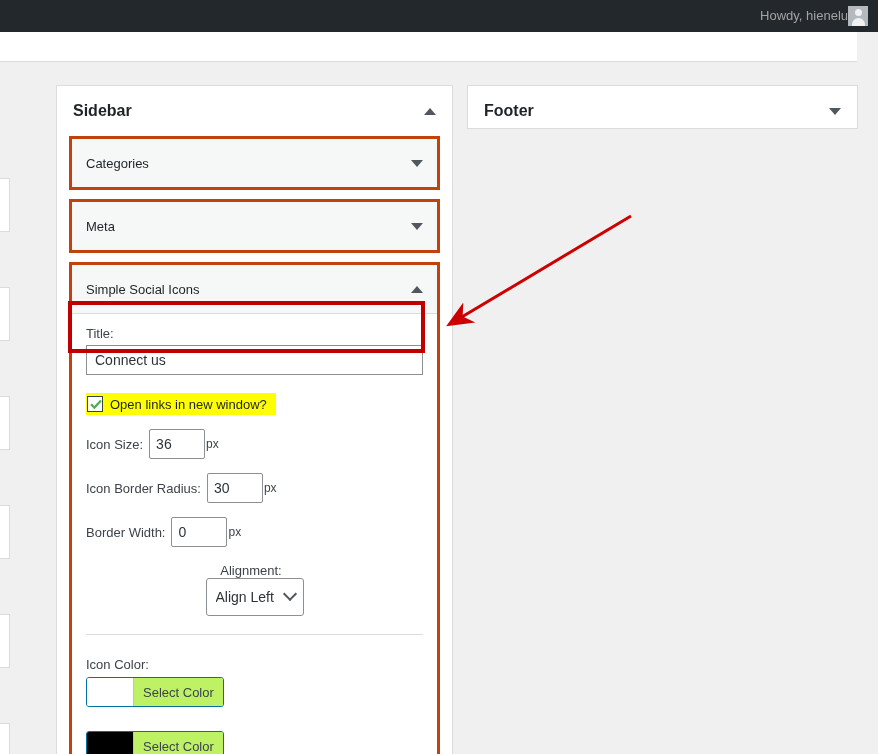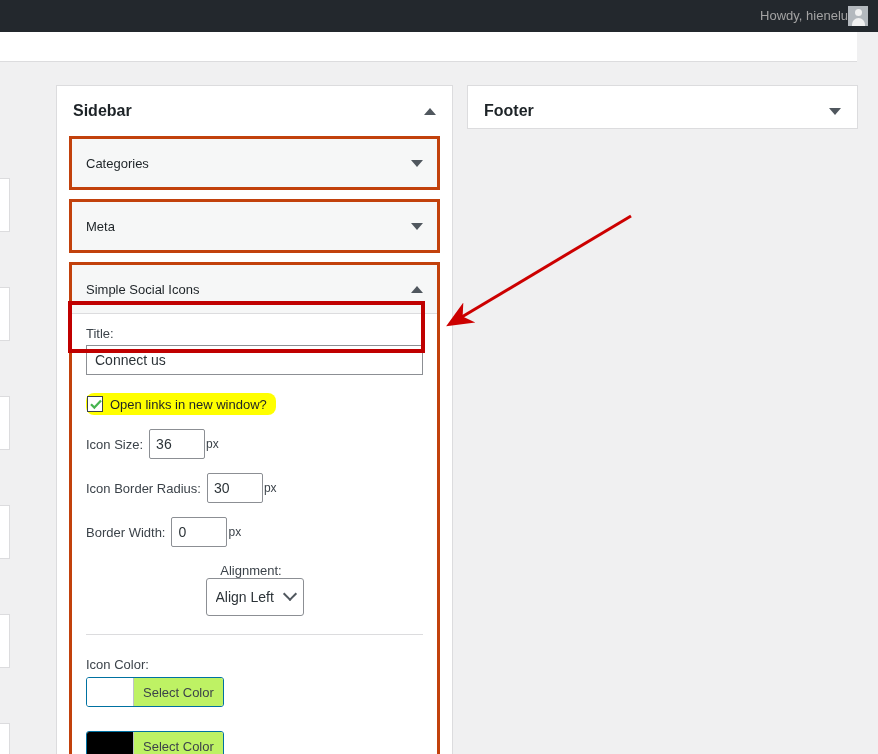--- a/index.html
+++ b/index.html
@@ -178,21 +178,20 @@
   }
   .checkrow {
     display: flex;
     align-items: center;
     background: #ffff00;
     width: 190px;
     height: 22px;
     margin: 18px 0 10px 0;
     padding-left: 1px;
     box-sizing: border-box;
-    border-radius: 8px;
   }
   .checkbox {
     width: 16px; height: 16px;
     border: 1px solid #3c434a;
     background: #fff;
     box-sizing: border-box;
     position: relative;
     flex: none;
     margin-right: 7px;
   }

